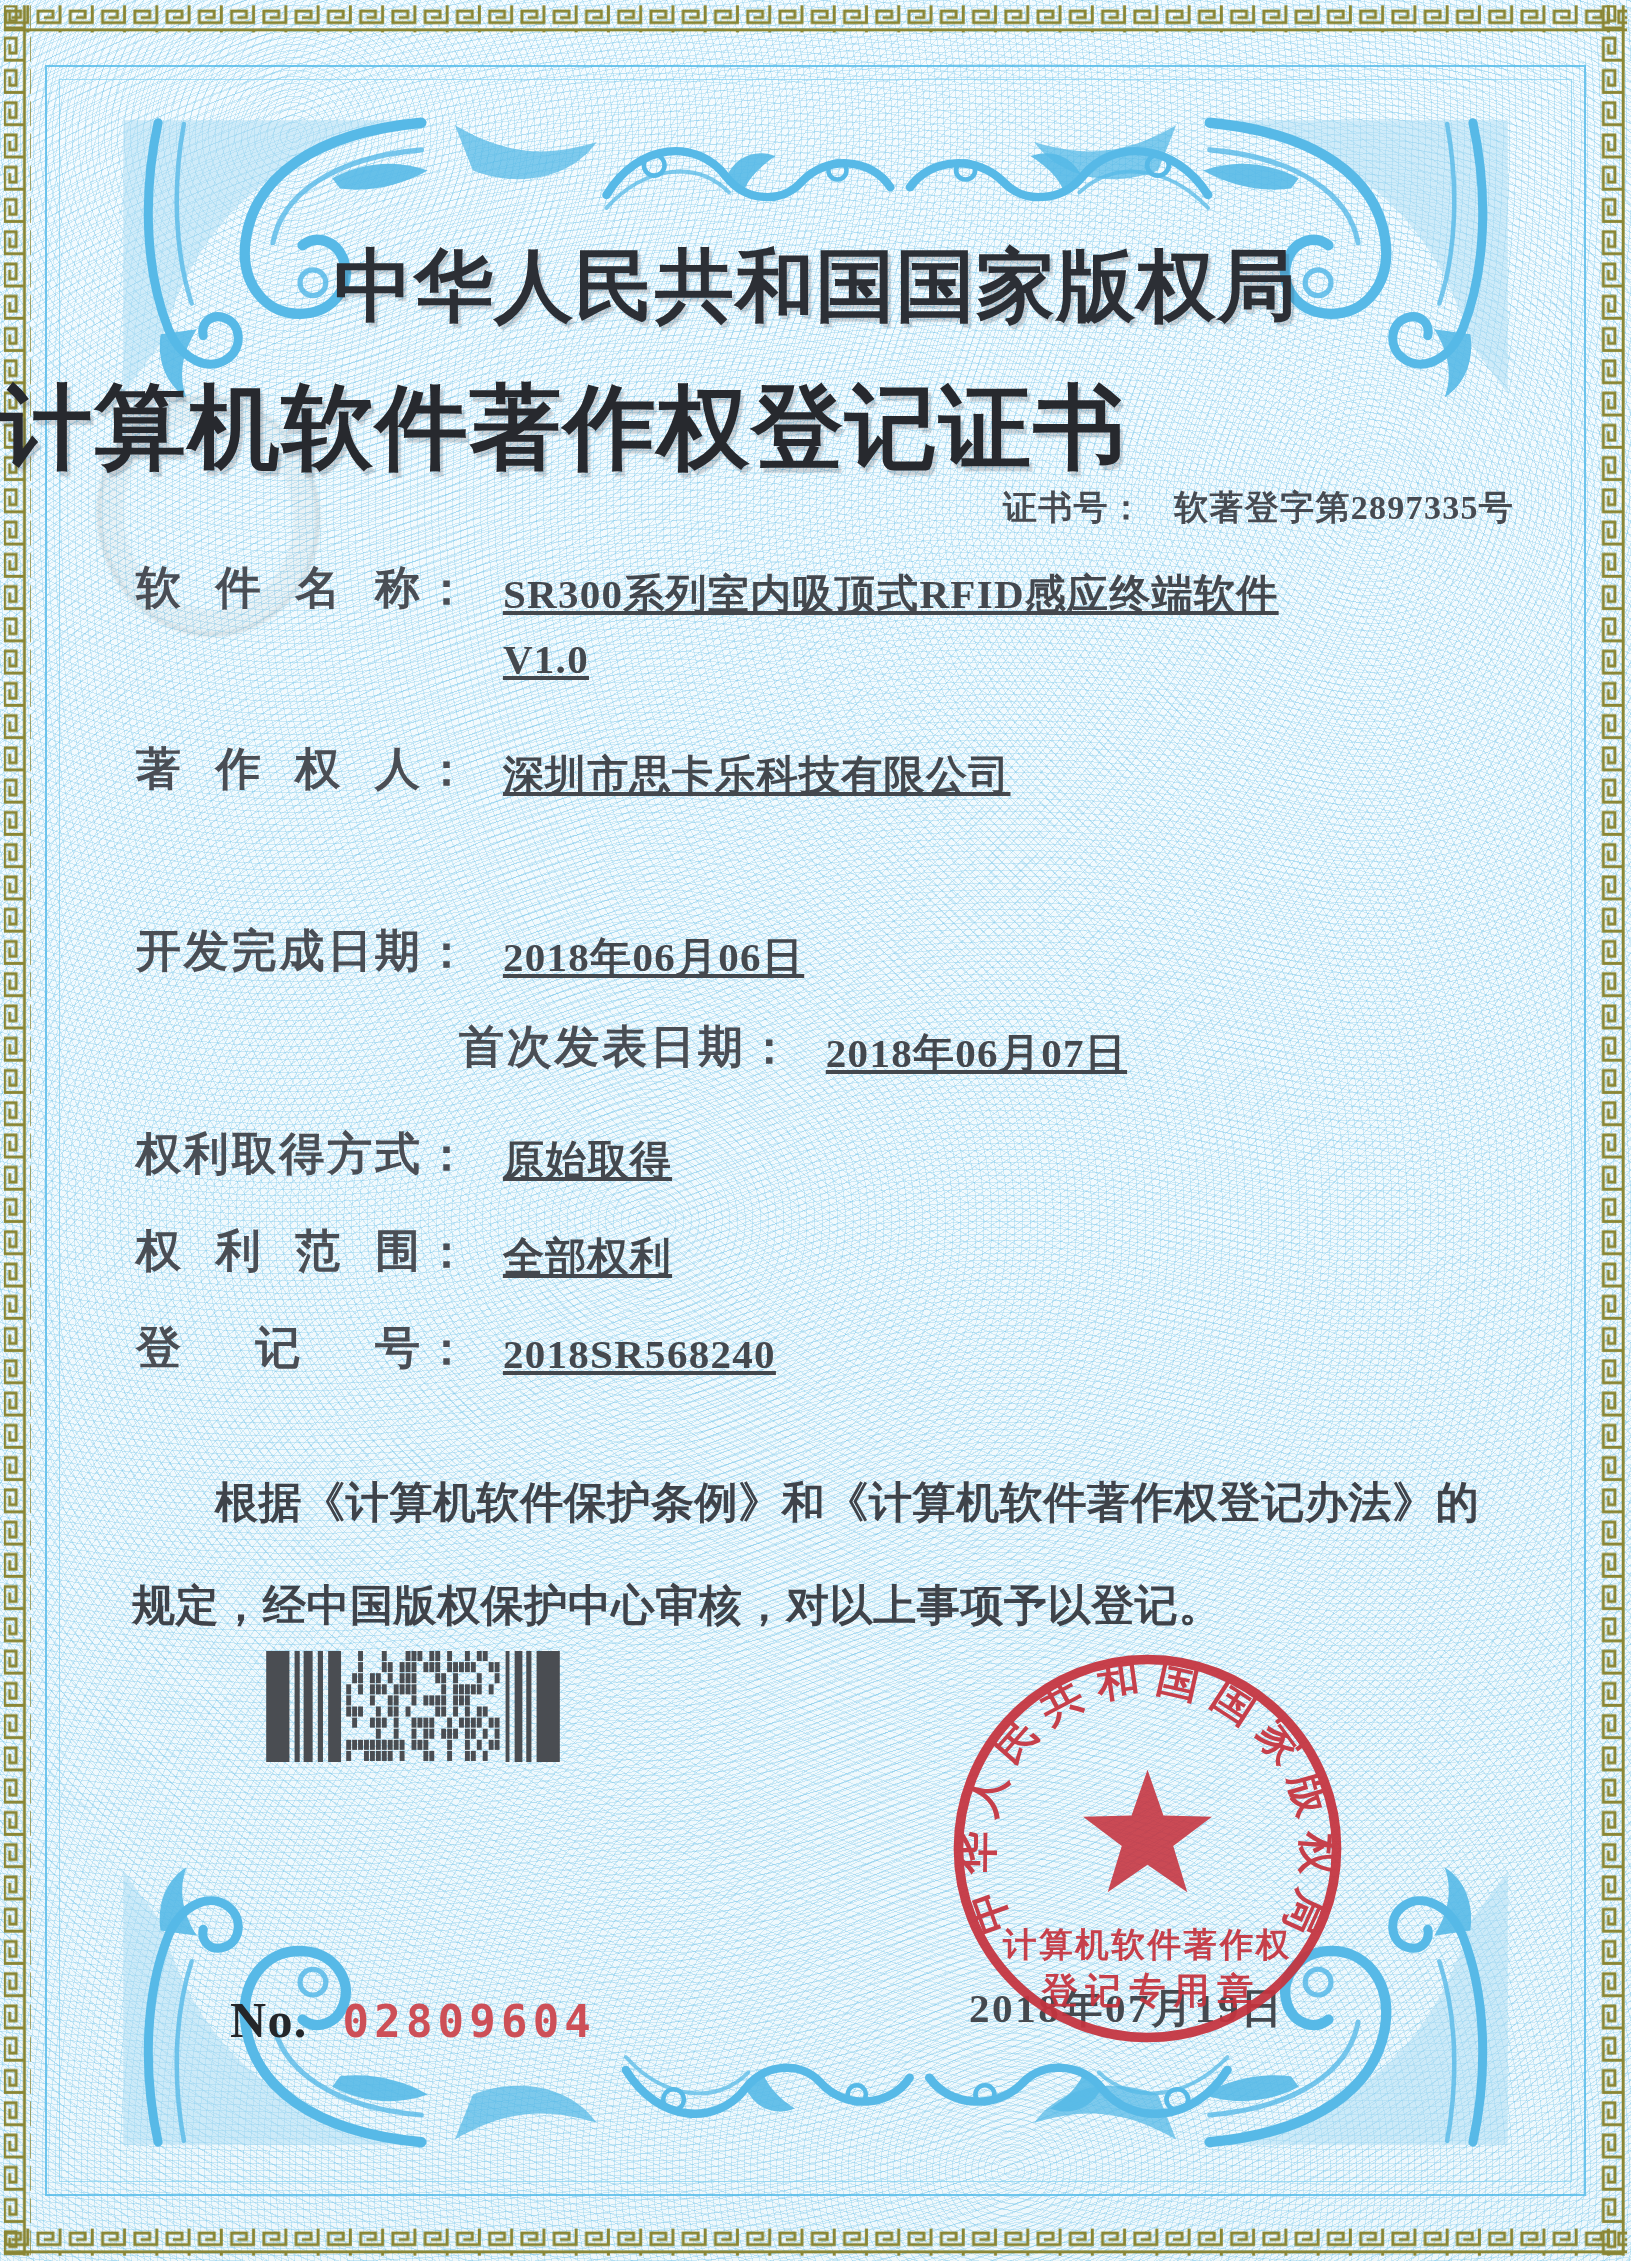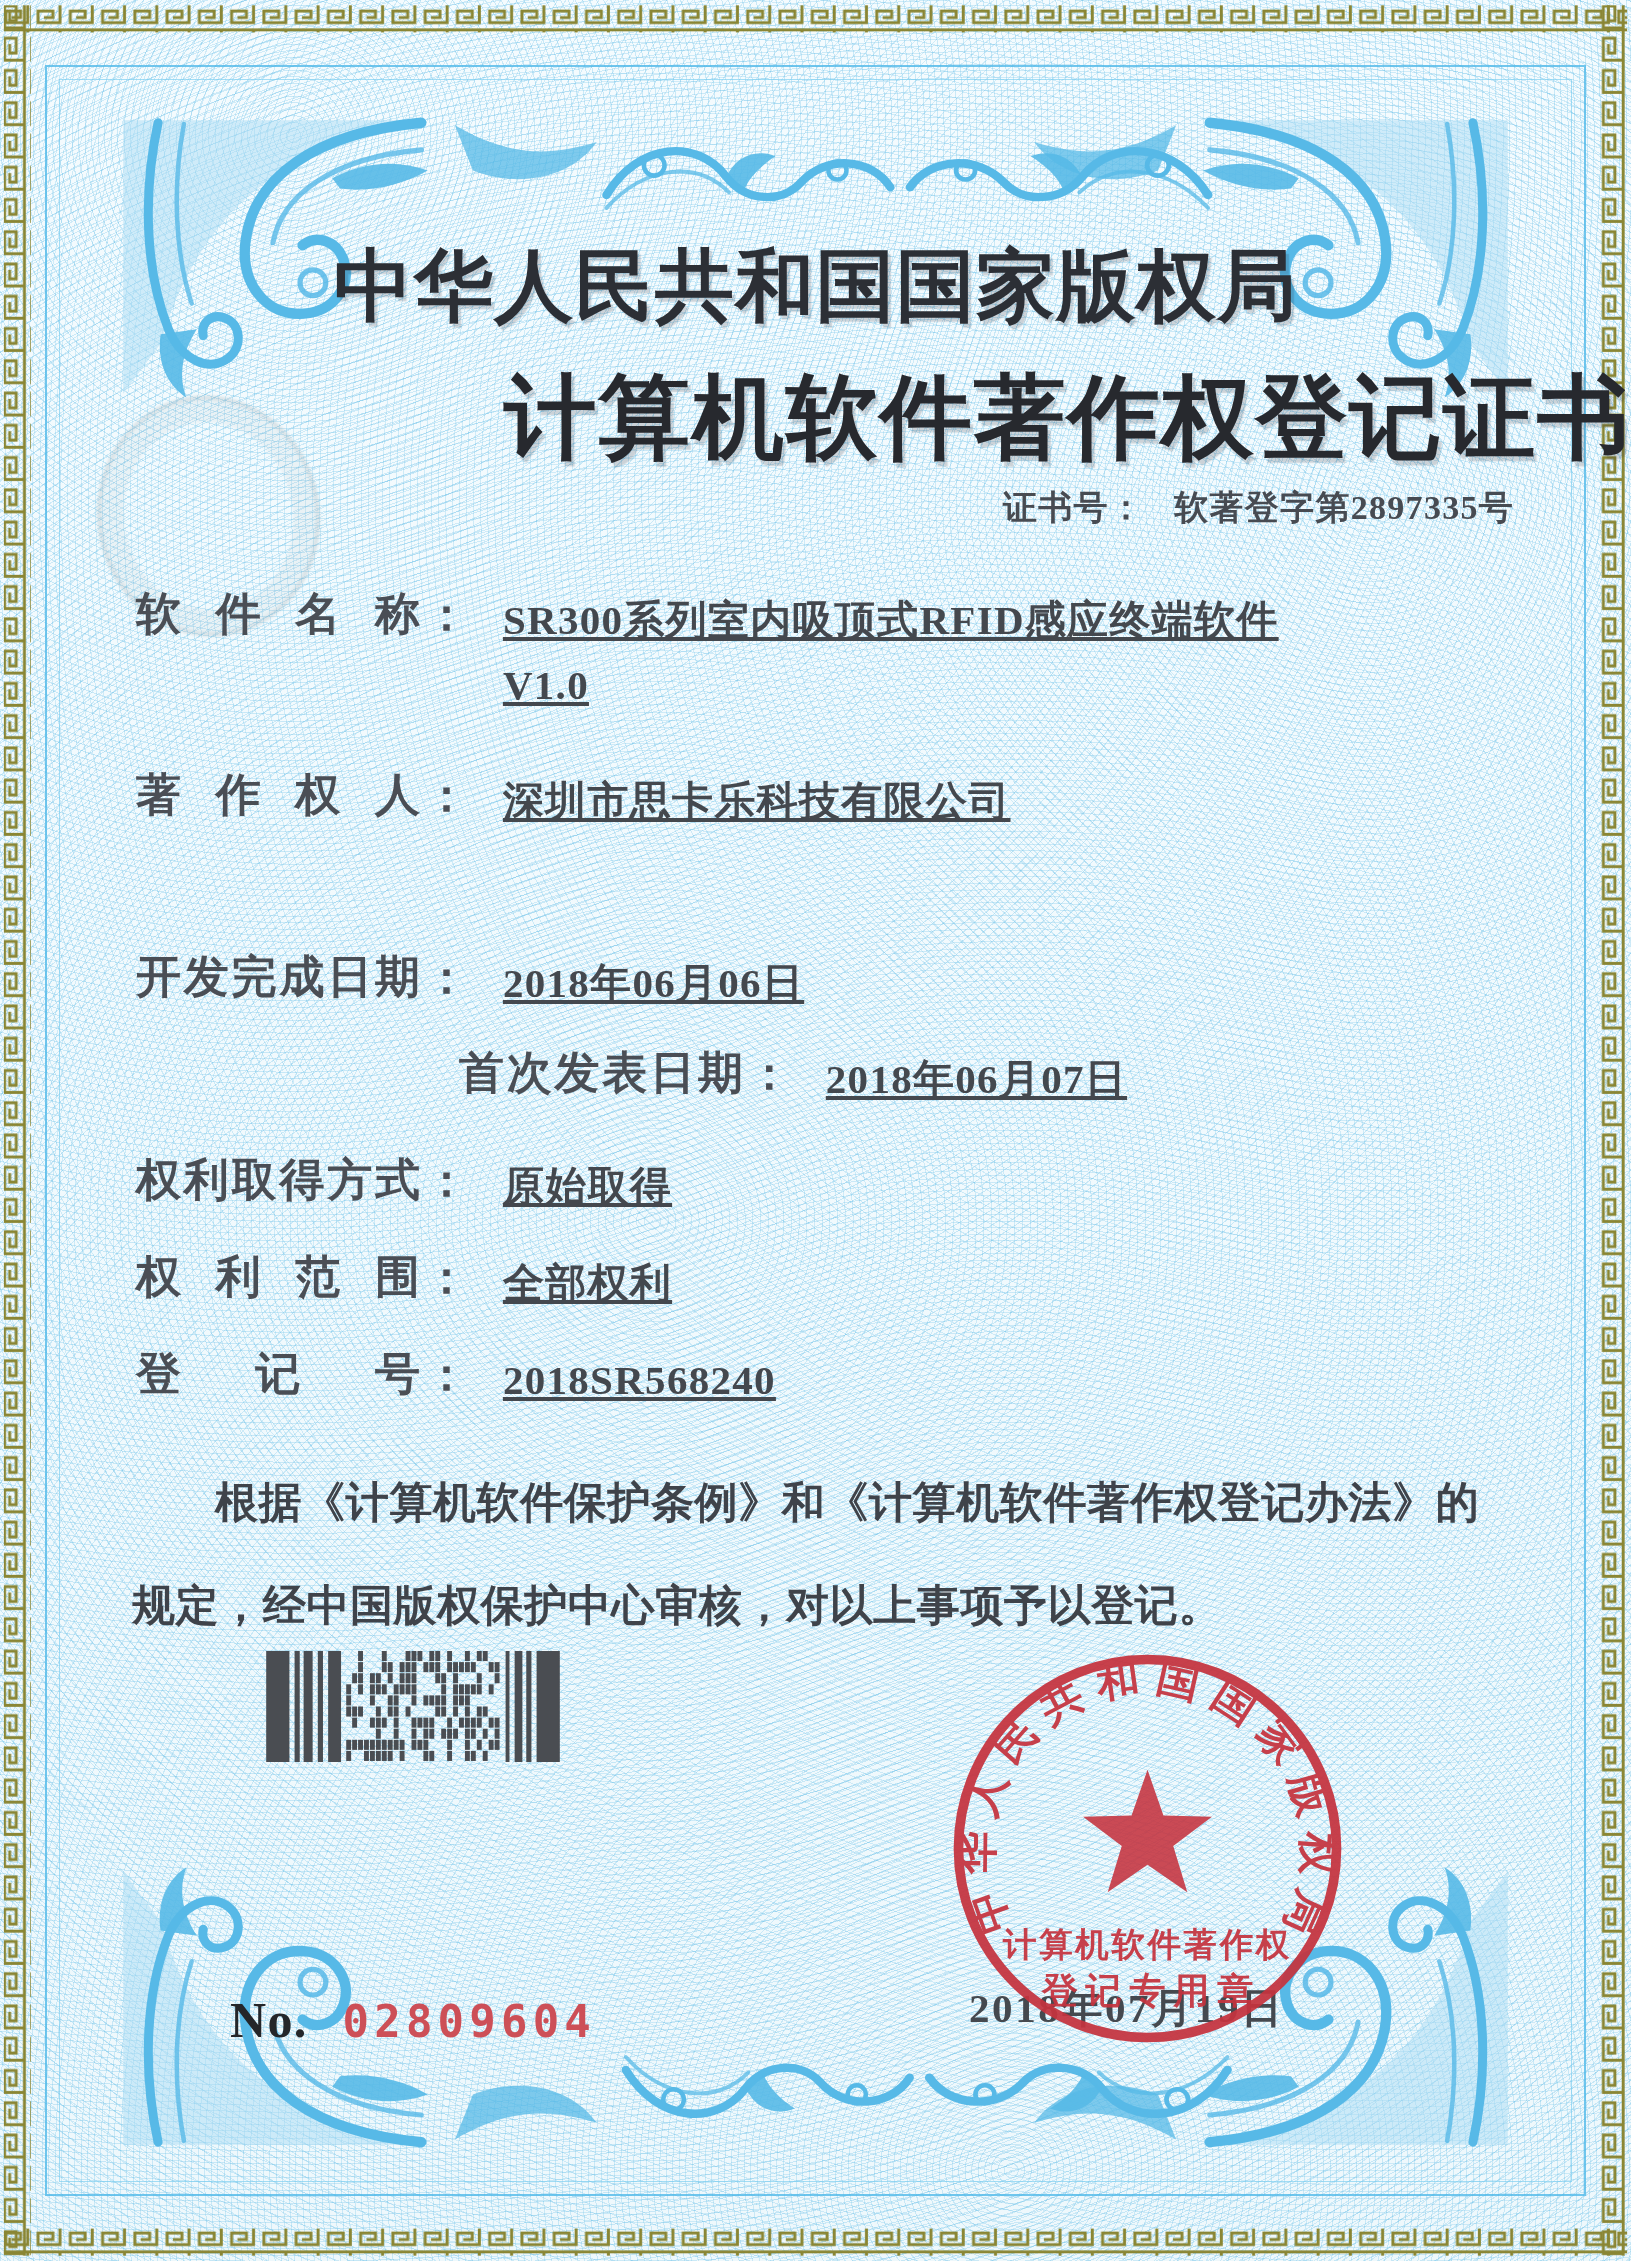--- a/index.html
+++ b/index.html
@@ -28,32 +28,32 @@
     border:5.8px solid rgba(150,168,175,.26);border-radius:50%;
     box-shadow:inset 0 0 0 22px rgba(150,168,175,.10);
     transform:rotate(-10deg);filter:blur(1px);
   }
   .authority{
     position:absolute;left:0;right:0;top:234px;z-index:2;
     text-align:center;font-size:79px;font-weight:700;letter-spacing:1.3px;
     color:#2c2f35;text-shadow:3.2px 3.9px 1.3px rgba(45,50,65,.20);white-space:nowrap;
   }
   .cert-title{
-    position:absolute;left:0;right:0;top:356px;z-index:2;
-    text-align:right;font-size:92px;font-weight:700;letter-spacing:1.9px;
-    color:#27292e;text-shadow:3.2px 4.5px 1.3px rgba(45,50,65,.20);white-space:nowrap;padding-left:42px;
+    position:absolute;left:0;right:0;top:366px;z-index:2;
+    text-align:left;font-size:92px;font-weight:700;letter-spacing:1.9px;
+    color:#27292e;text-shadow:3.2px 4.5px 1.3px rgba(45,50,65,.20);white-space:nowrap;
   }
   .certno{
     position:absolute;left:1003px;top:485px;z-index:2;white-space:nowrap;
     font-size:34px;font-weight:700;color:#474b52;letter-spacing:1.3px;
   }
   .certno .certno-value{margin-left:30px;}
   .field-row{
     position:absolute;left:136px;right:181px;z-index:2;display:flex;align-items:flex-start;
-    color:#44484e;font-weight:700;margin-top:26px;
+    color:#44484e;font-weight:700;
   }
   .field-label{
     width:284px;flex:0 0 284px;font-size:45px;line-height:1.3;
     text-align:justify;text-align-last:justify;color:#4a4e55;
   }
   .field-colon{font-size:45px;margin-left:3.9px;margin-right:34px;color:#4a4e55;}
   .field-value{font-size:41px;line-height:65px;letter-spacing:1.3px;padding-top:2.6px;text-decoration:underline;}
   .field-value .v2{display:block;}
   .row-software{top:559px;}
   .row-owner{top:740px;}

